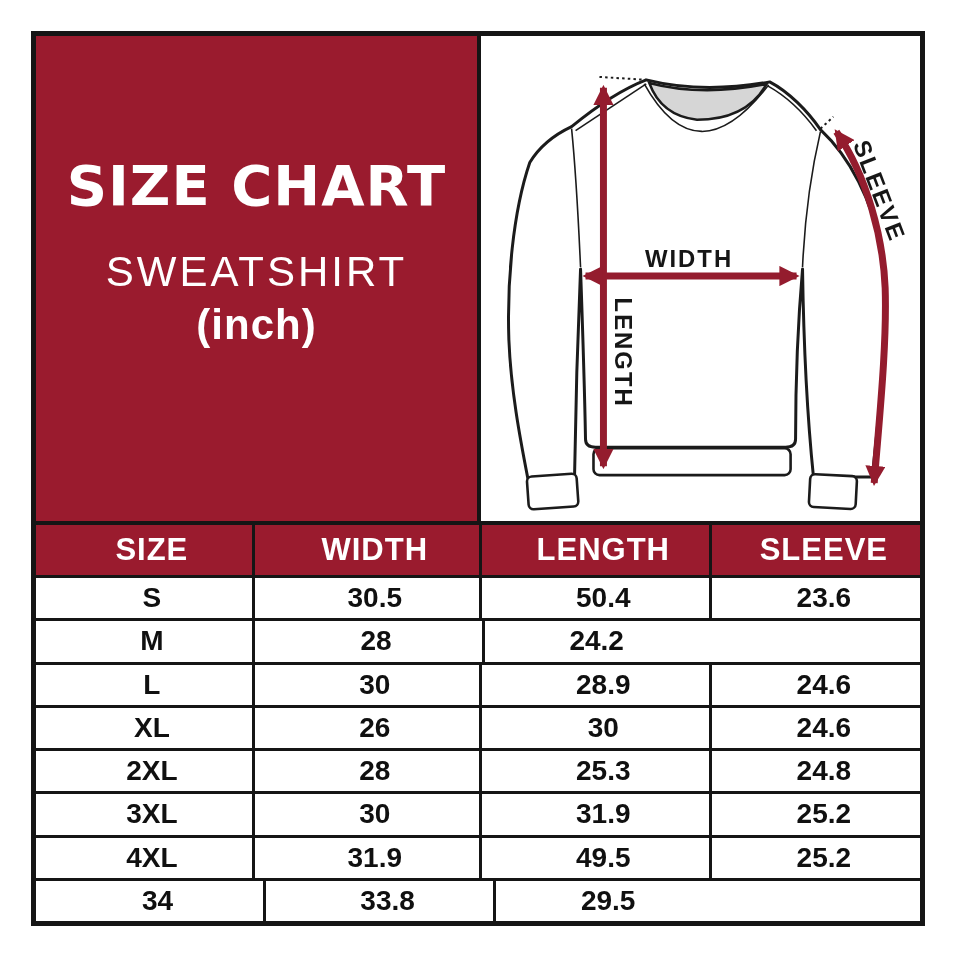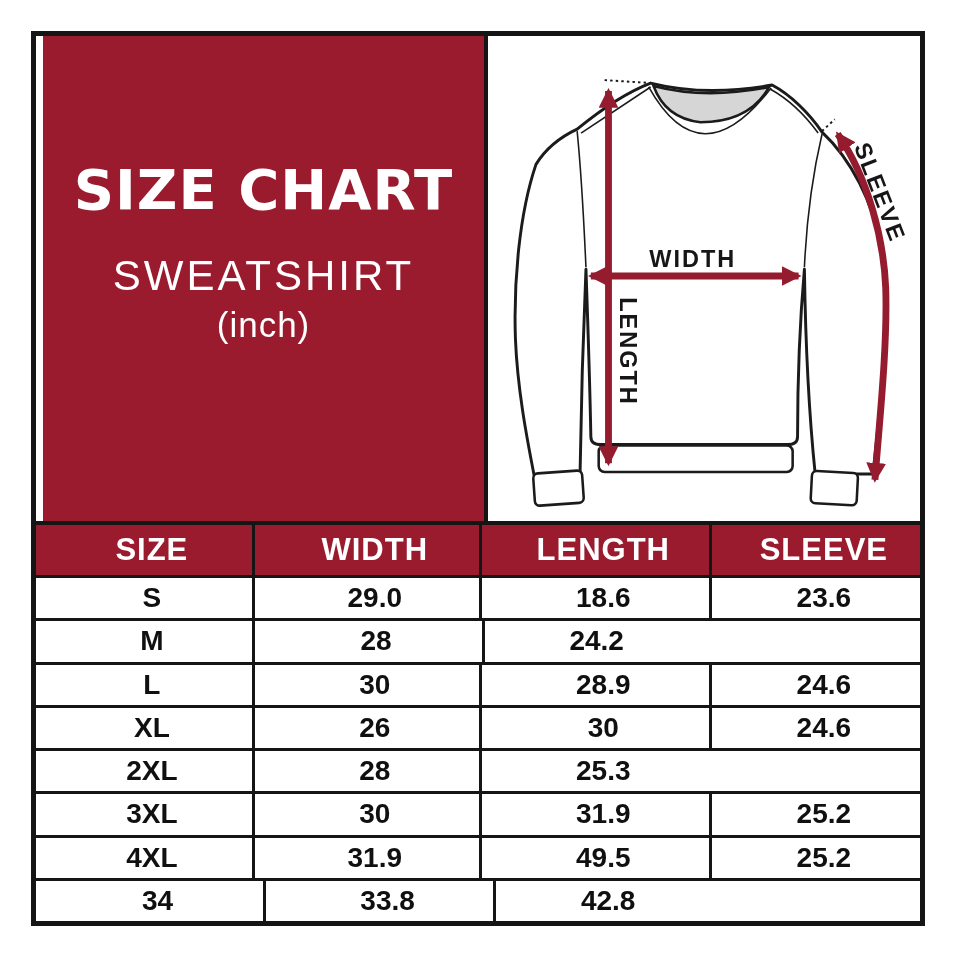--- a/index.html
+++ b/index.html
@@ -29,39 +29,38 @@
   .brand-panel {
     flex: 0 0 445px;
     box-sizing: border-box;
     border-right: 4px solid var(--border, #151515);
     background: var(--accent, #9A1B2E);
     color: #ffffff;
     display: flex; flex-direction: column;
     align-items: center; justify-content: center;
     text-align: center;
     padding-bottom: 55px;
-    margin-left: 7px;
   }
   .brand-title {
     font-family: "DejaVu Sans", sans-serif;
     font-weight: bold;
     font-size: 56px;
     letter-spacing: 1px;
     white-space: nowrap;
   }
   .brand-subtitle {
     margin-top: 30px;
     font-size: 42px;
     font-weight: normal;
     letter-spacing: 3px;
   }
   .brand-unit {
     margin-top: 5px;
-    font-size: 35px;
-    font-weight: normal;
+    font-size: 42px;
+    font-weight: bold;
     letter-spacing: 1px;
   }
   .diagram-panel { flex: 1; background: #ffffff; min-width: 0; }
   .diagram-panel svg { width: 100%; height: 100%; display: block; }
 
   
   .outline { fill: #ffffff; stroke: #1b1b1b; stroke-width: 3; stroke-linejoin: round; }
   .mid     { fill: #ffffff; stroke: #1b1b1b; stroke-width: 2.6; stroke-linejoin: round; }
   .thin    { fill: none;    stroke: #1b1b1b; stroke-width: 1.6; }
   .collar-fill { fill: var(--collar, #D6D6D6); stroke: #1b1b1b; stroke-width: 2.6; }
@@ -175,22 +174,22 @@
     <div class="size-table">
       <div class="trow header">
           <div class="cell c0">SIZE</div>
           <div class="cell c1">WIDTH</div>
           <div class="cell c2">LENGTH</div>
           <div class="cell c3">SLEEVE</div>
         </div>
       <div class="tbody">
           <div class="trow">
             <div class="cell c0">S</div>
-            <div class="cell c1">29.0</div>
-            <div class="cell c2">18.6</div>
+            <div class="cell c1">30.5</div>
+            <div class="cell c2">50.4</div>
             <div class="cell c3">23.6</div>
           </div>
           <div class="trow">
             <div class="cell c0">M</div>
             <div class="cell c2">28</div>
             <div class="cell c3">24.2</div>
           </div>
           <div class="trow">
             <div class="cell c0">L</div>
             <div class="cell c1">30</div>
@@ -200,35 +199,36 @@
           <div class="trow">
             <div class="cell c0">XL</div>
             <div class="cell c1">26</div>
             <div class="cell c2">30</div>
             <div class="cell c3">24.6</div>
           </div>
           <div class="trow">
             <div class="cell c0">2XL</div>
             <div class="cell c1">28</div>
             <div class="cell c2">25.3</div>
+            <div class="cell c3">24.8</div>
           </div>
           <div class="trow">
             <div class="cell c0">3XL</div>
             <div class="cell c1">30</div>
             <div class="cell c2">31.9</div>
             <div class="cell c3">25.2</div>
           </div>
           <div class="trow">
             <div class="cell c0">4XL</div>
             <div class="cell c1">31.9</div>
             <div class="cell c2">49.5</div>
             <div class="cell c3">25.2</div>
           </div>
           <div class="trow">
             <div class="cell c1">34</div>
             <div class="cell c2">33.8</div>
-            <div class="cell c3">42.8</div>
+            <div class="cell c3">29.5</div>
           </div>
         </div>
     </div>
 
   </div>
 </div>
 
 </body></html>

